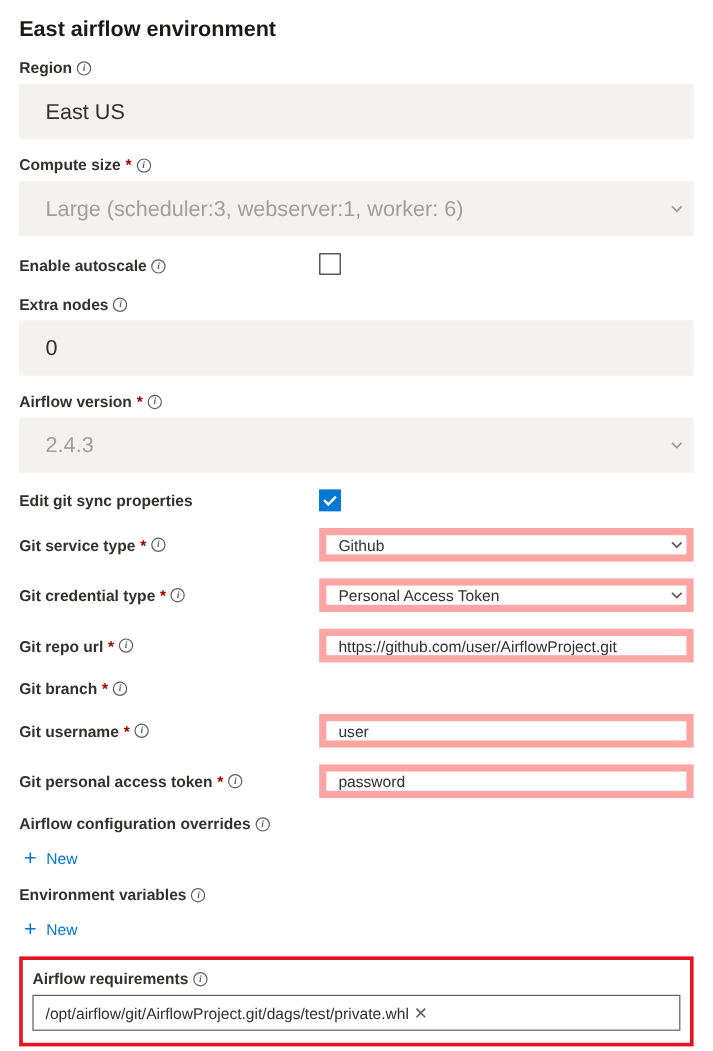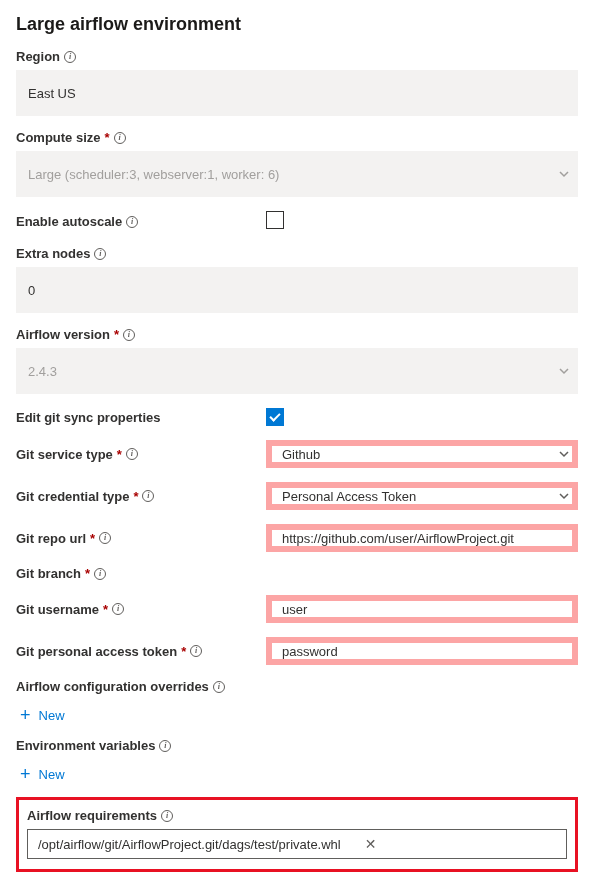--- a/index.html
+++ b/index.html
@@ -38,25 +38,25 @@
     justify-content: center;
     font-size: 8px;
     color: #605e5c;
     line-height: 1;
     font-style: italic;
     font-family: Georgia, serif;
   }
   .full-input, .full-select {
     width: 100%;
     height: 46px;
-    padding: 0 12px;
+    padding: 0 22px;
     border: none;
     background: #f3f2f1;
     font-family: inherit;
-    font-size: 13px;
+    font-size: 18px;
     color: #323130;
   }
   .full-select.disabled {
     color: #a19f9d;
     appearance: none;
     background: #f3f2f1 no-repeat right 8px center;
     position: relative;
   }
   .select-wrap { position: relative; }
   .select-wrap .chev {
@@ -124,21 +124,21 @@
   .highlight-box .field { margin-bottom: 0; text-align: center; }
   .tag-input {
     display: flex;
     align-items: center;
     border: 1px solid #605e5c;
     background: #fff;
     height: 30px;
     padding: 0 10px;
     font-size: 13px;
     color: #323130;
-    gap: 24px;
+    gap: 4px;
   }
   .tag-input .x {
     color: #605e5c;
     font-size: 14px;
     cursor: pointer;
   }
   .expander {
     display: flex;
     align-items: center;
     gap: 8px;
@@ -152,21 +152,21 @@
     border-top: 1px solid #edebe9;
     padding-top: 14px;
     display: flex;
     gap: 10px;
   }
   svg.chev { width: 12px; height: 12px; }
 </style>
 </head>
 <body>
 
-<h2>Large airflow environment</h2>
+<h2>East airflow environment</h2>
 
 <div class="field">
   <div class="label-row">
     <span>Region</span>
     <span class="info-icon">i</span>
   </div>
   <input class="full-input" readonly="" value="East US" style="">
 </div>
 
 <div class="field">

